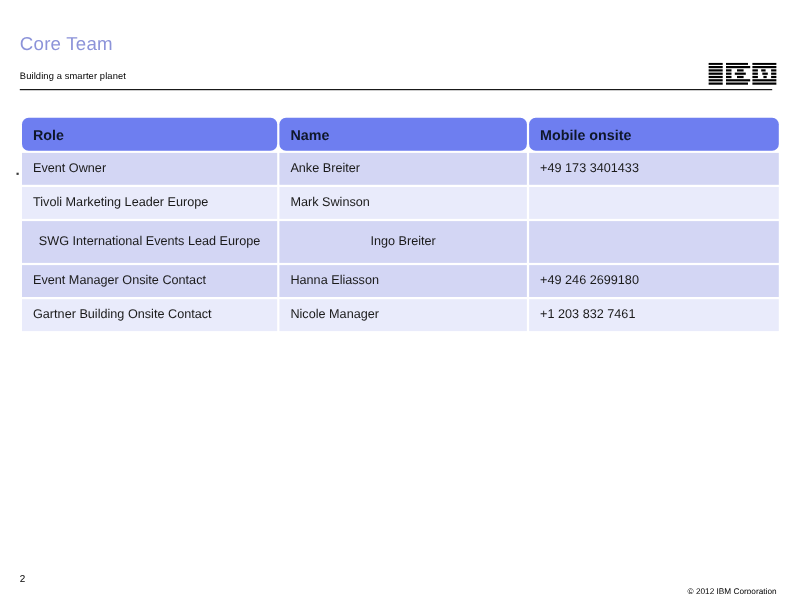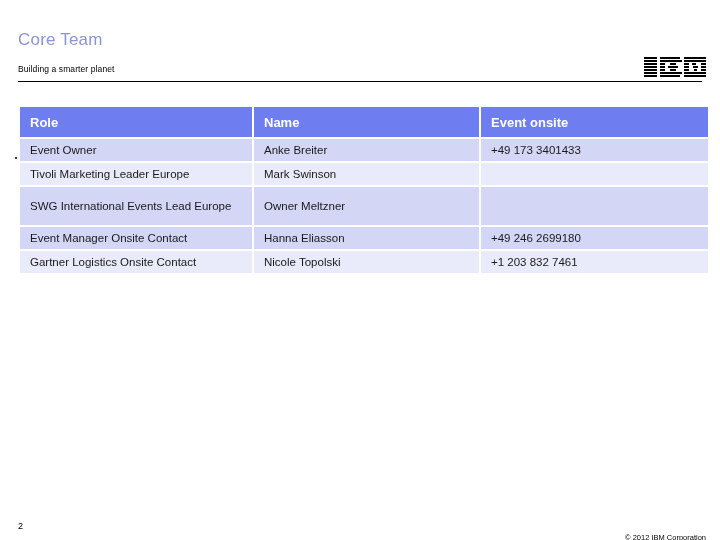--- a/index.html
+++ b/index.html
@@ -76,36 +76,38 @@
   #core-team-table td {
     padding: 0 10px;
     text-align: left;
     vertical-align: middle;
     font-size: 11.5px;
     color: #1a1a1a;
     line-height: 15px;
   }
   #core-team-table th {
     background: #6e7ef0;
-    color: #ffffff;
+    color: #0f172a;
     font-weight: bold;
     font-size: 13px;
     height: 30px;
+    border-radius: 6px;
   }
   #core-team-table tbody tr.row-dark td {
     background: #d3d6f4;
   }
   #core-team-table tbody tr.row-light td {
     background: #e9ebfb;
   }
   #core-team-table tbody td {
-    height: 22px;
+    height: 29px;
   }
   #core-team-table tbody tr.row-tall td {
     height: 38px;
+    text-align: center;
   }
   col.col-role   { width: 232px; }
   col.col-name   { width: 225px; }
   col.col-mobile { width: 227px; }
 
   
   #speck-artifact {
     position: absolute;
     left: 15px;
     top: 157px;
@@ -197,47 +199,47 @@
 <table id="core-team-table">
   <colgroup>
     <col class="col-role">
     <col class="col-name">
     <col class="col-mobile">
   </colgroup>
   <thead>
     <tr>
       <th>Role</th>
       <th>Name</th>
-      <th>Event onsite</th>
+      <th>Mobile onsite</th>
     </tr>
   </thead>
   <tbody>
     <tr class="row-dark">
       <td>Event Owner</td>
       <td>Anke Breiter</td>
       <td>+49 173 3401433</td>
     </tr>
     <tr class="row-light">
       <td>Tivoli Marketing Leader Europe</td>
       <td>Mark Swinson</td>
       <td></td>
     </tr>
     <tr class="row-dark row-tall">
       <td>SWG International Events Lead Europe</td>
-      <td>Owner Meltzner</td>
+      <td>Ingo Breiter</td>
       <td></td>
     </tr>
     <tr class="row-dark">
       <td>Event Manager  Onsite Contact</td>
       <td>Hanna Eliasson</td>
       <td>+49 246 2699180</td>
     </tr>
     <tr class="row-light">
-      <td>Gartner Logistics Onsite Contact</td>
-      <td>Nicole Topolski</td>
+      <td>Gartner Building Onsite Contact</td>
+      <td>Nicole Manager</td>
       <td>+1 203 832 7461</td>
     </tr>
   </tbody>
 </table>
 
 <div id="speck-artifact"></div>
 
 <div id="slide-footer">
   <div id="page-number">2</div>
   <div id="copyright">© 2012 IBM Corporation</div>

